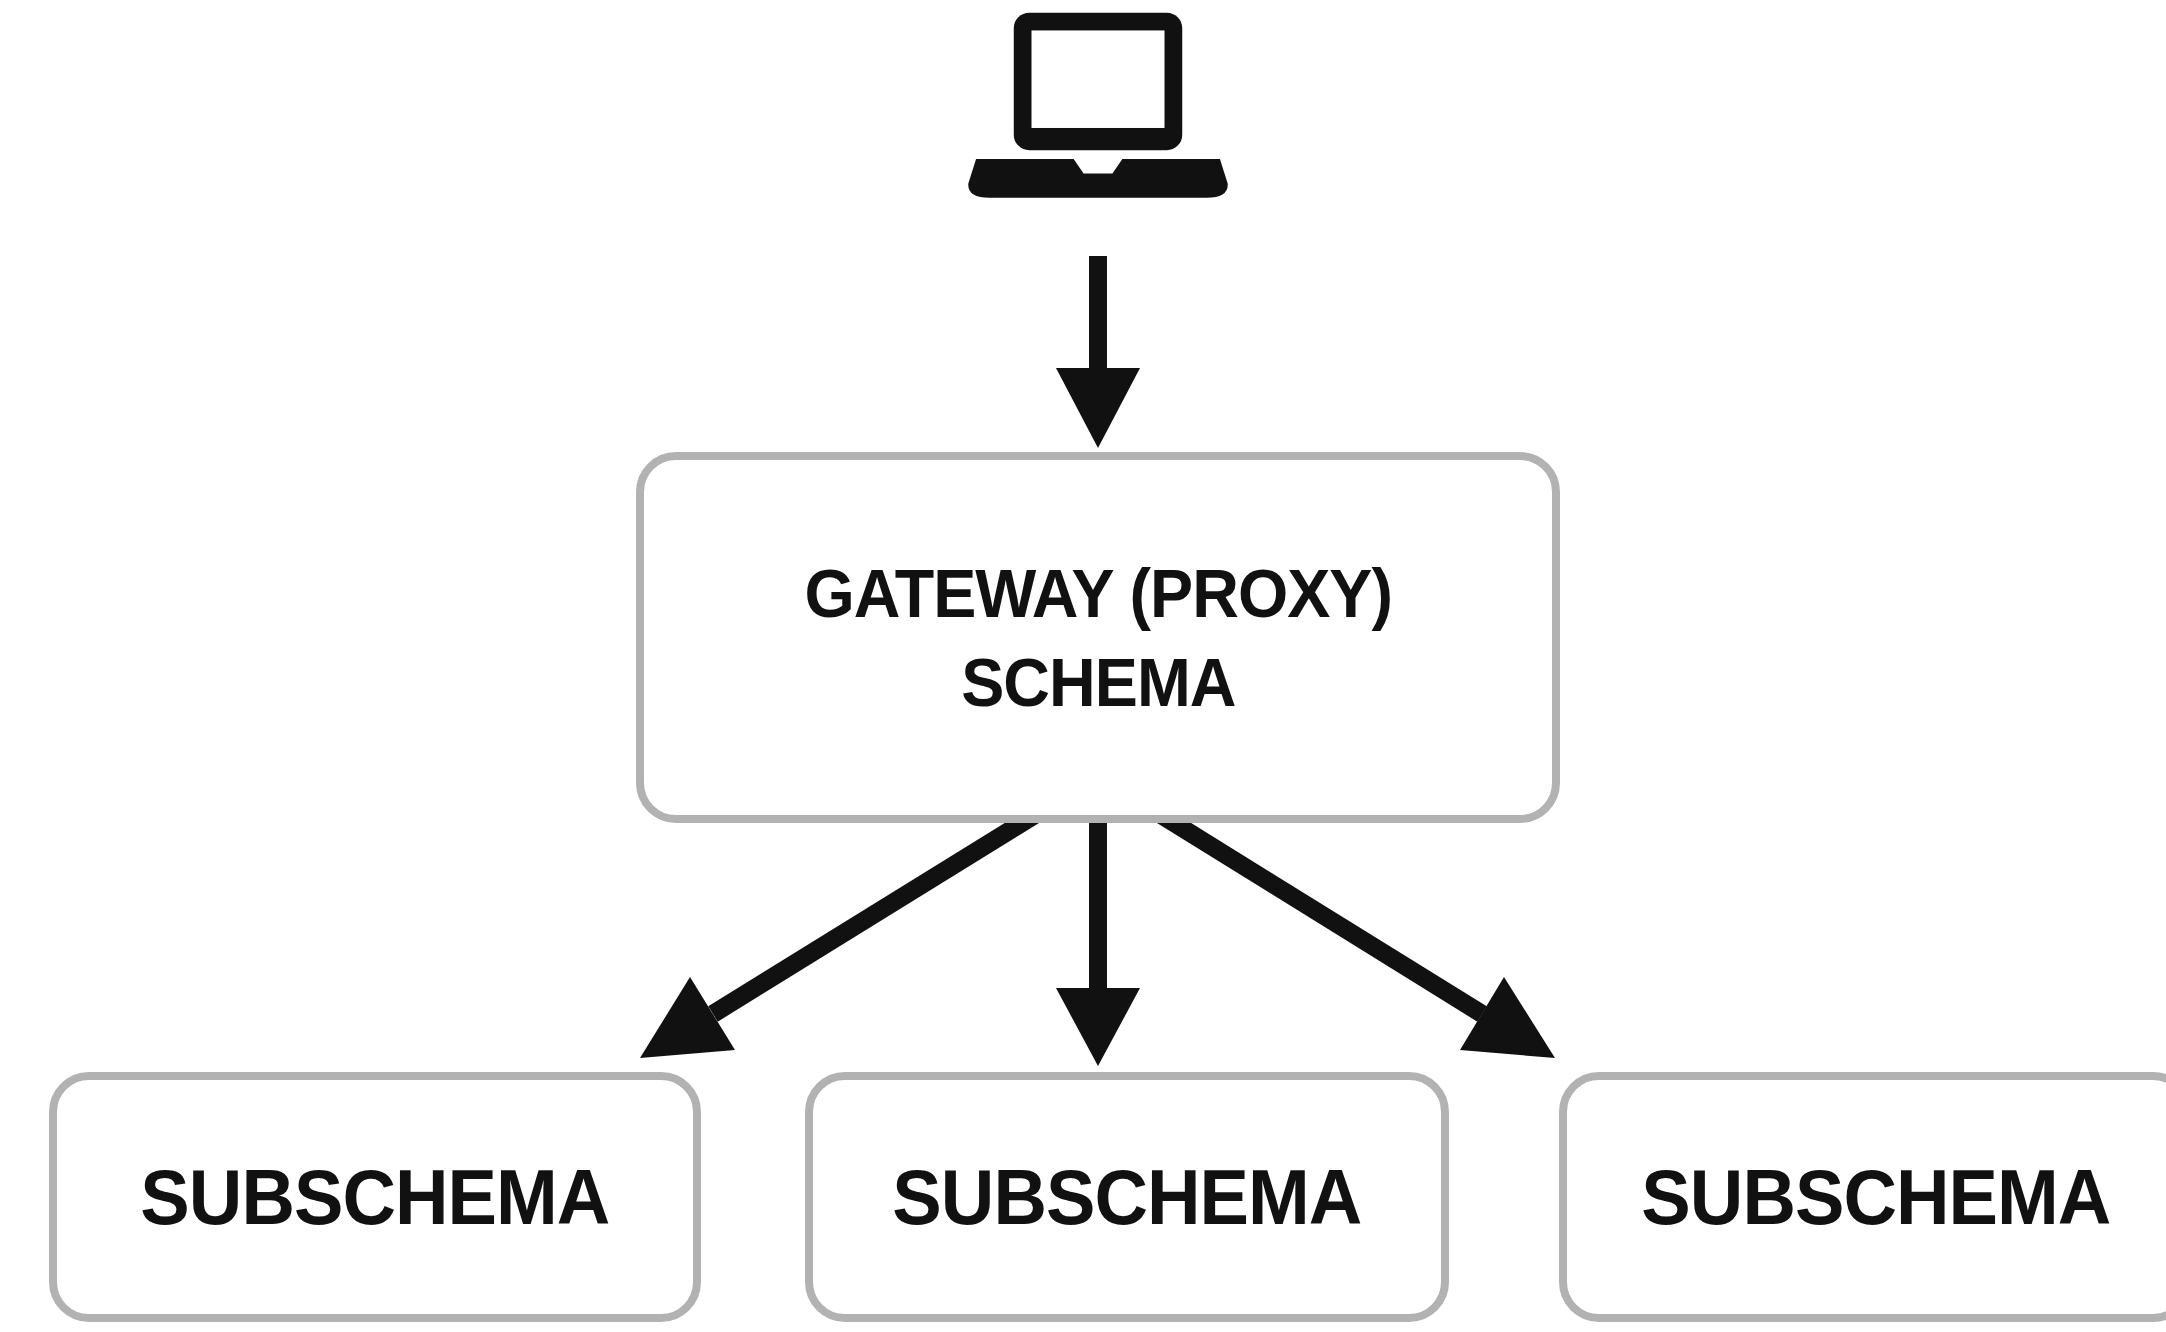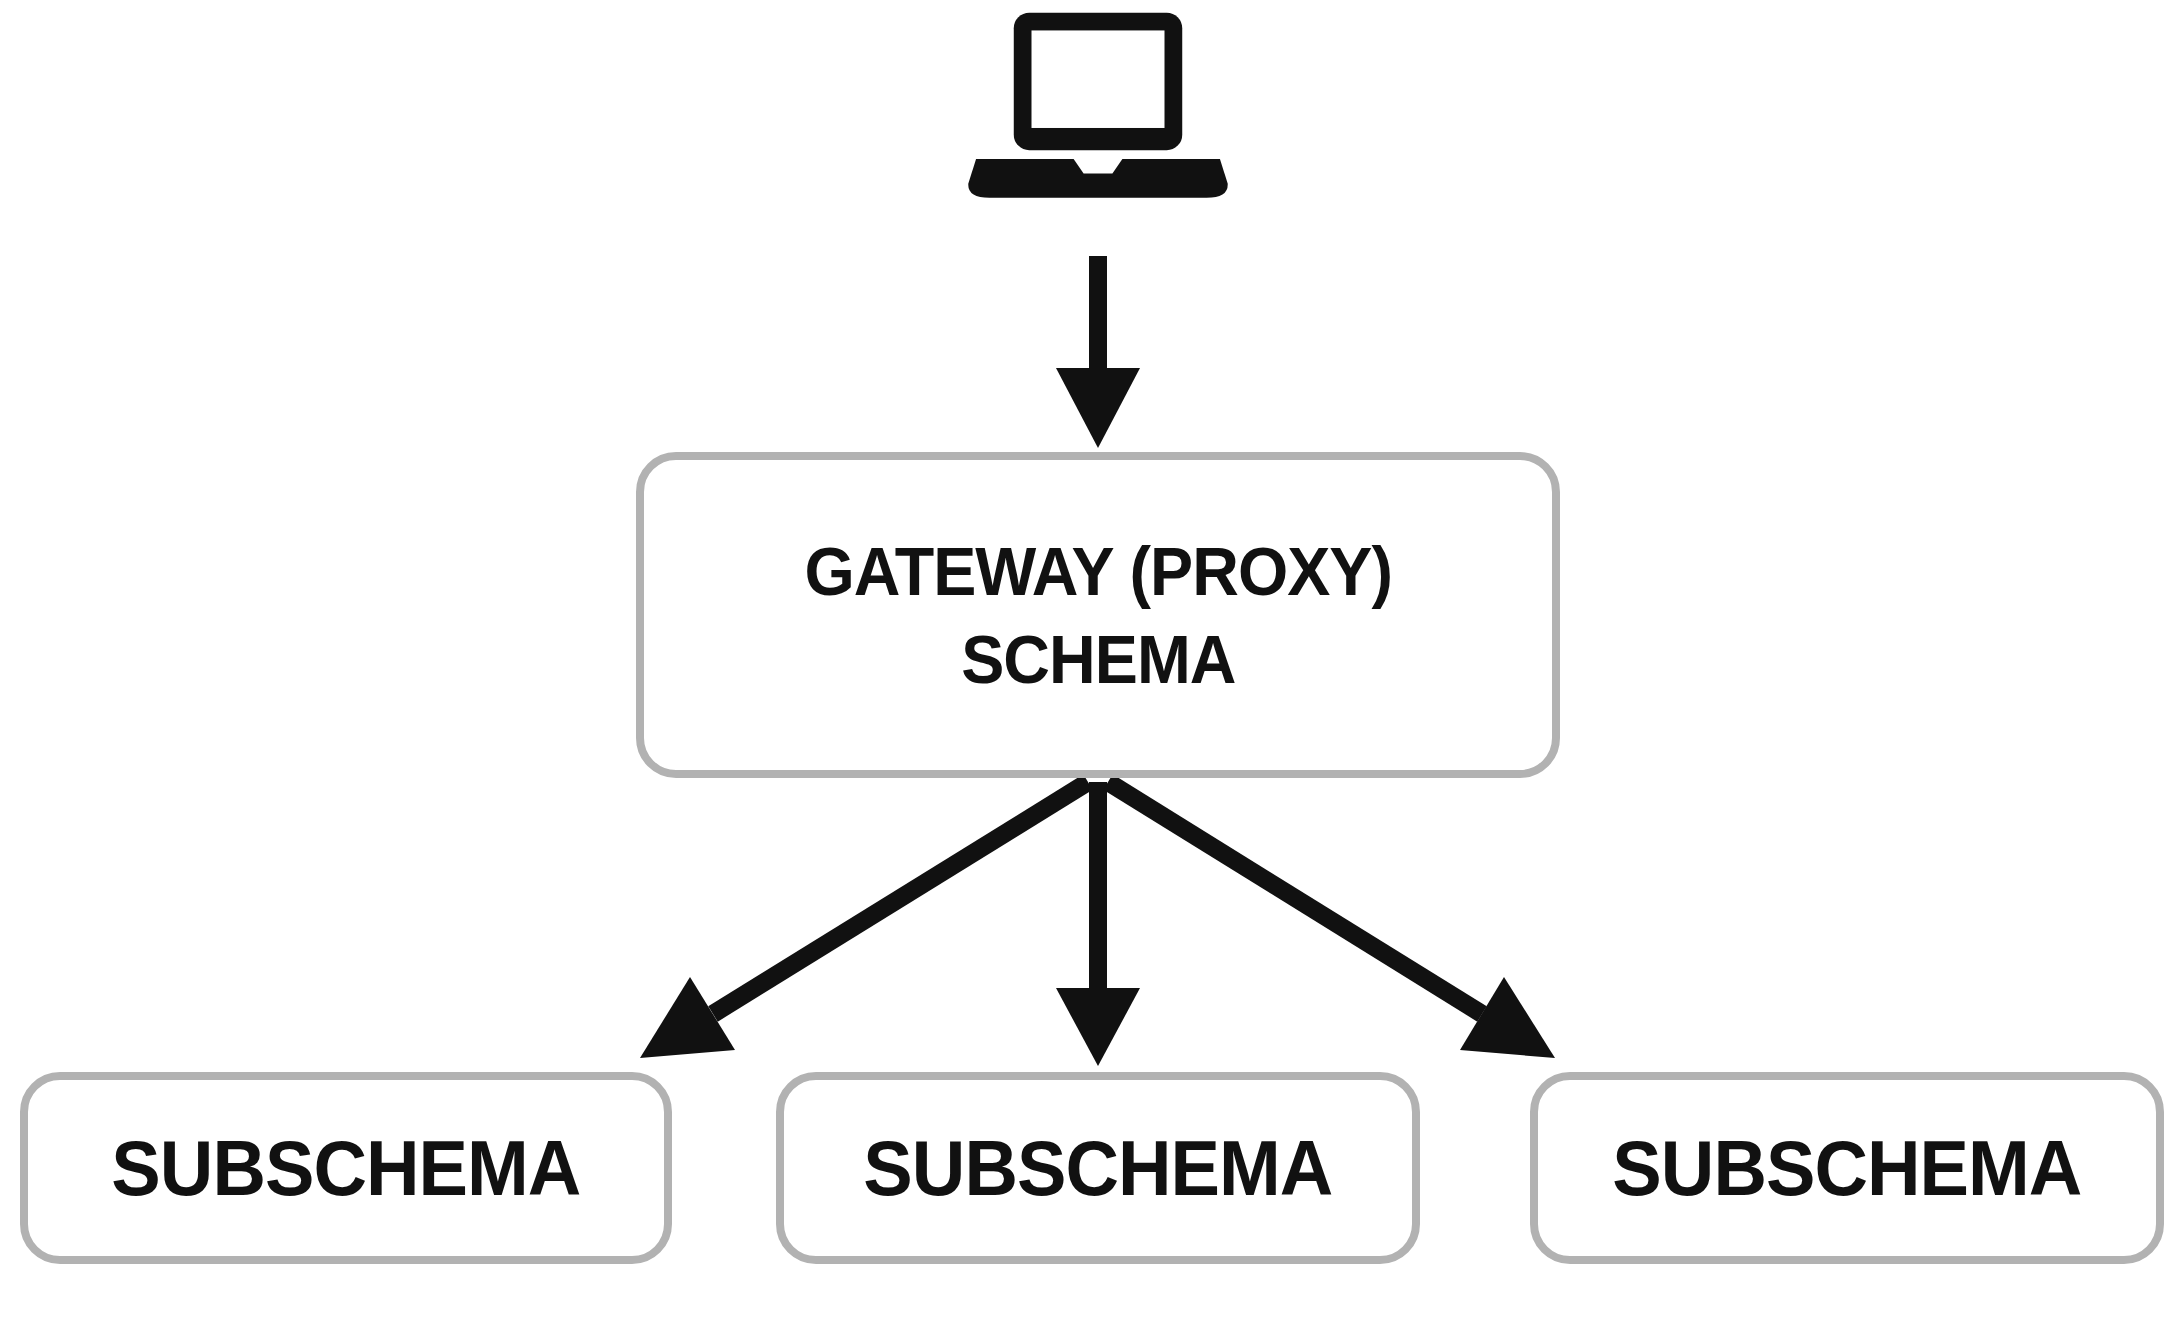--- a/index.html
+++ b/index.html
@@ -39,33 +39,34 @@
     display: flex;
     flex-direction: column;
     align-items: center;
     justify-content: center;
     text-align: center;
   }
   .gateway-box {
     left: 636px;
     top: 452px;
     width: 924px;
-    height: 326px;
+    height: 371px;
   }
   .gateway-box .label-line {
     font-size: 68px;
     font-weight: 700;
     letter-spacing: -1px;
     color: #111111;
     line-height: 1.3;
     transform: scaleX(0.95);
   }
   .subschema-box {
     top: 1072px;
-    height: 192px;
+    height: 250px;
+    margin-left: 29px;
   }
   .subschema-left   { left: 20px;   width: 652px; }
   .subschema-center { left: 776px;  width: 644px; }
   .subschema-right  { left: 1530px; width: 634px; }
   .subschema-box .label-line {
     font-size: 78px;
     font-weight: 700;
     letter-spacing: -1px;
     color: #111111;
     transform: scaleX(0.95);

